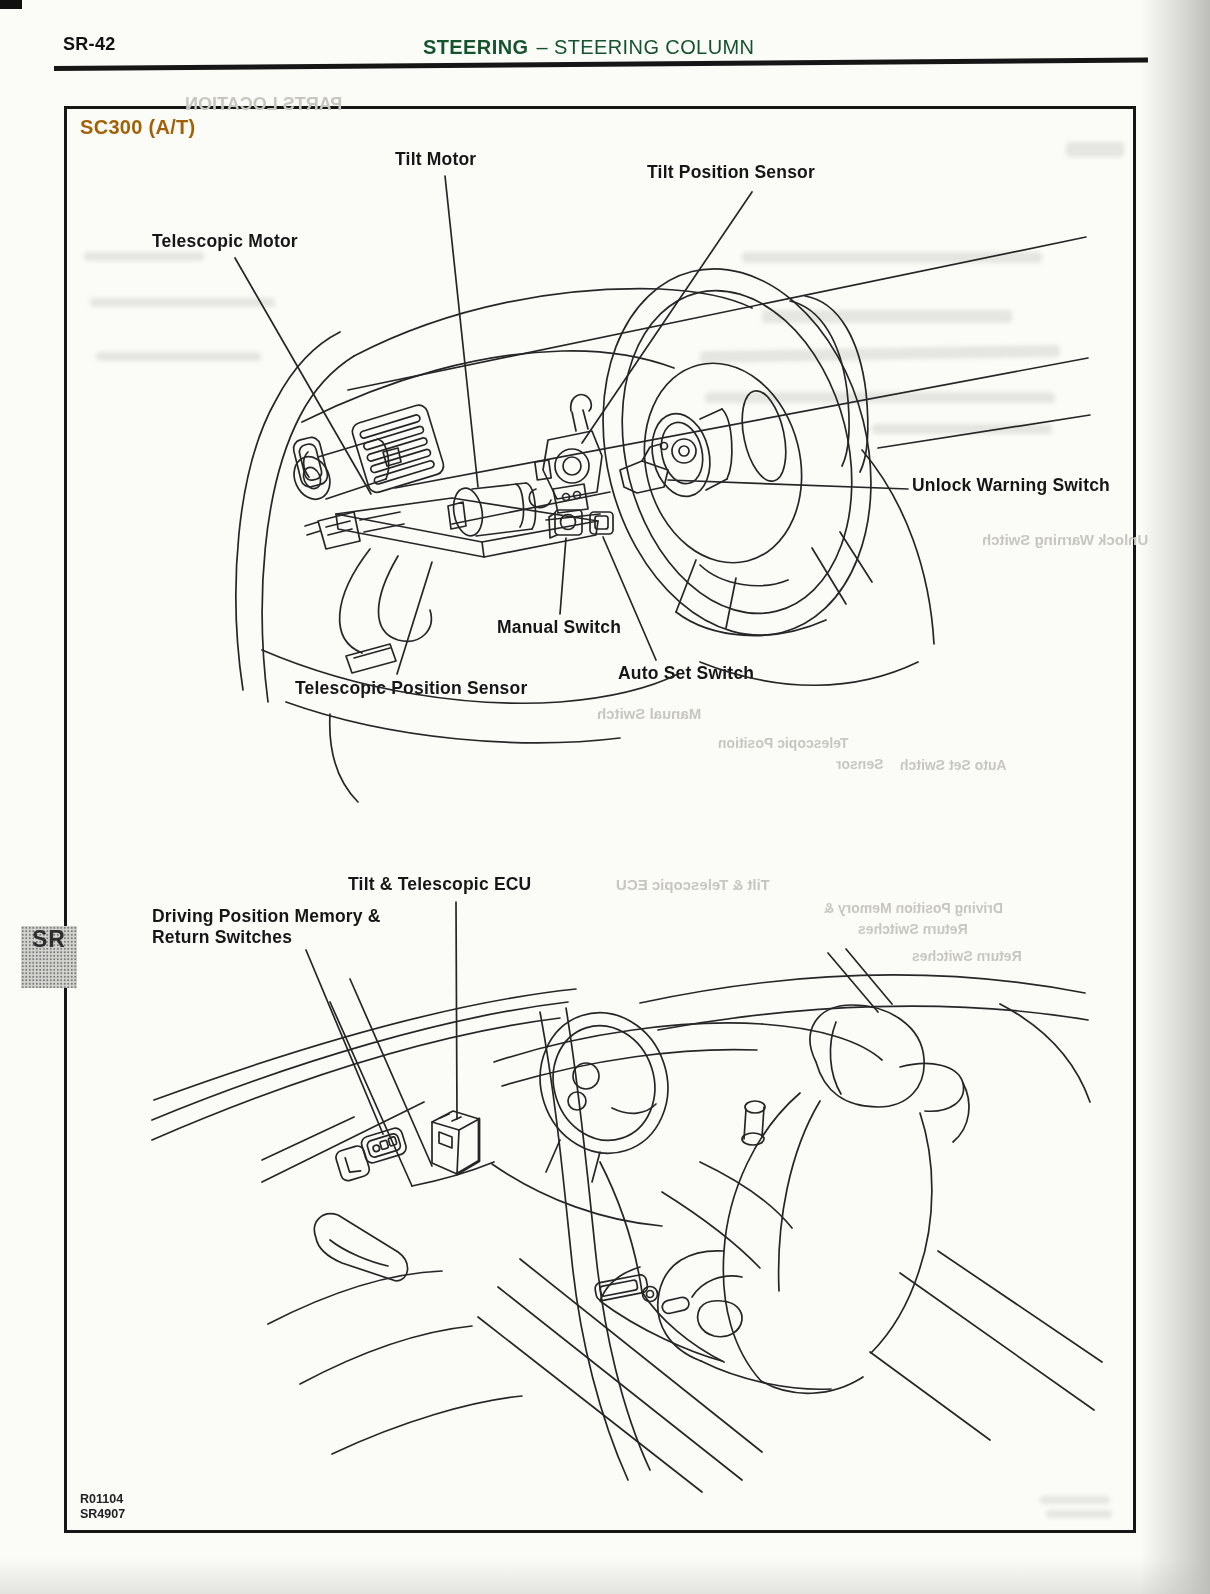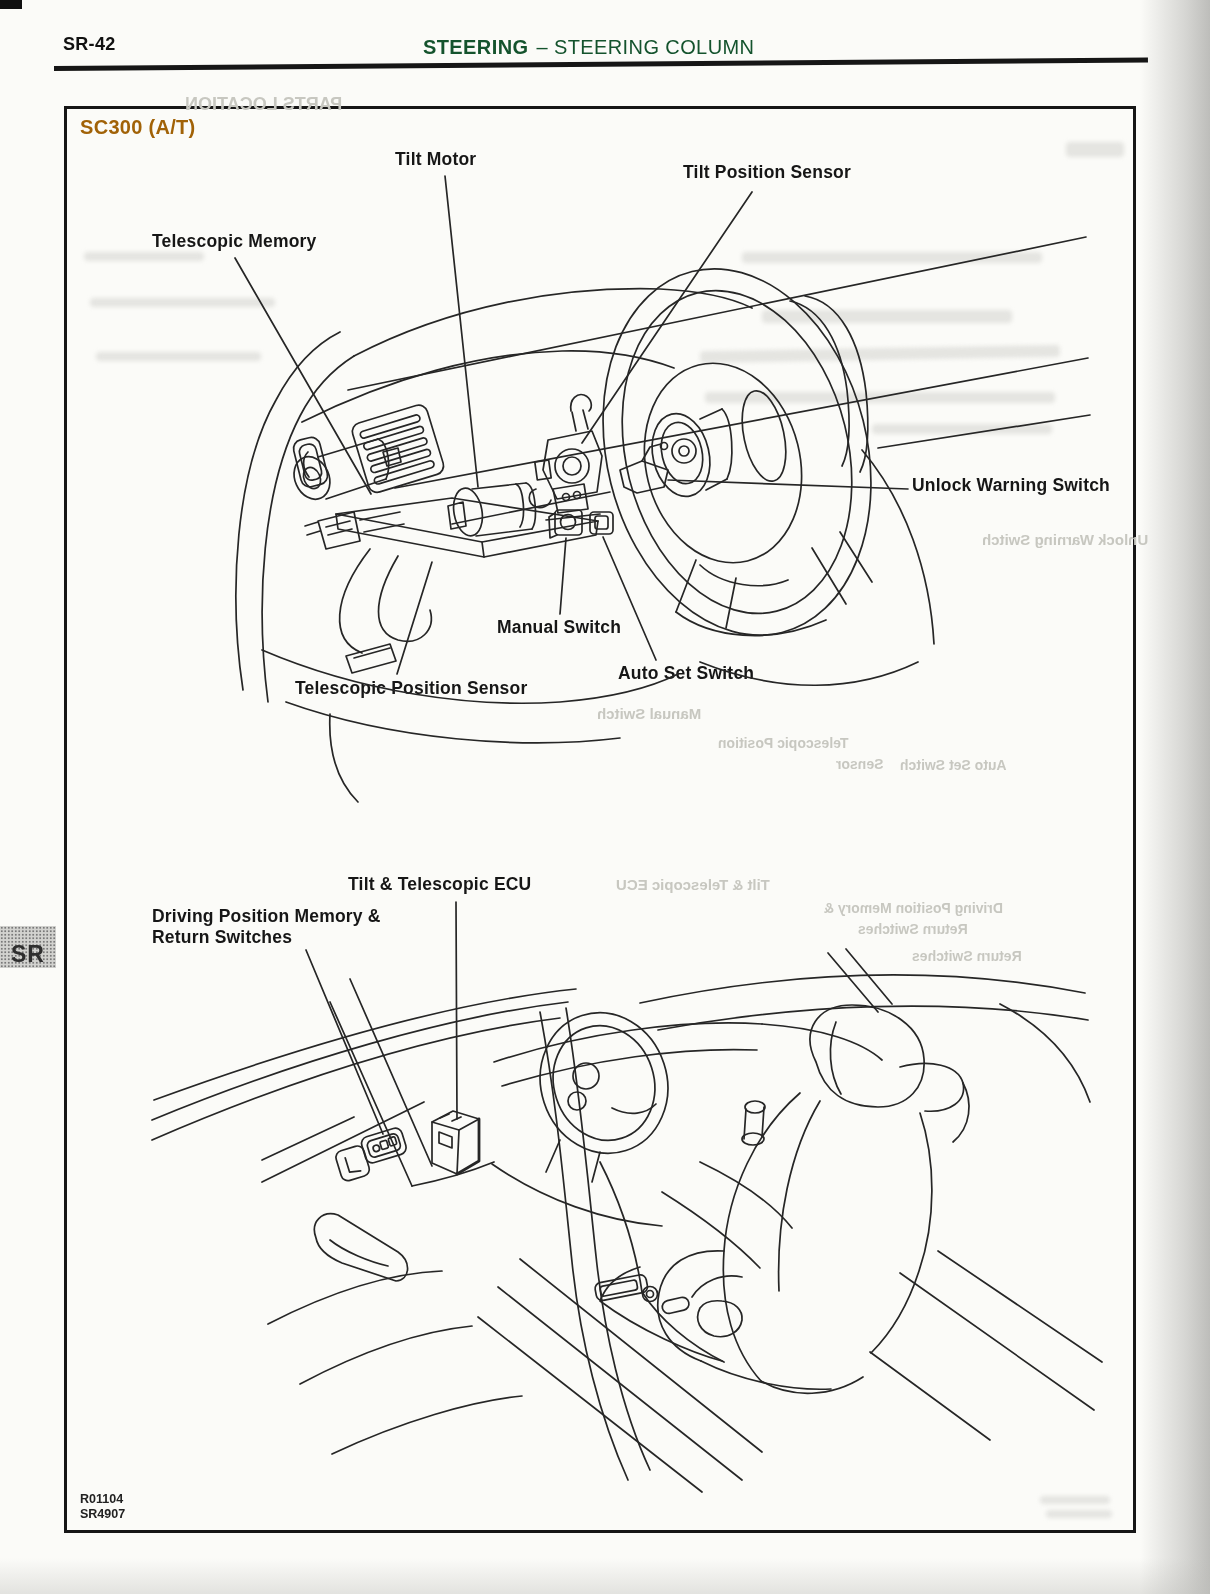--- a/index.html
+++ b/index.html
@@ -11,23 +11,23 @@
         background:linear-gradient(to top,rgba(190,190,186,.4),rgba(190,190,186,0));}
   .corner{position:absolute;left:0;top:0;width:22px;height:9px;background:#101010;}
   .hdr-code{position:absolute;left:63px;top:34px;font-size:18px;font-weight:700;color:#111;letter-spacing:.3px;}
   .hdr-title{position:absolute;left:423px;top:36px;font-size:20px;color:#14532d;letter-spacing:.4px;white-space:nowrap;}
   .hdr-title .b{font-weight:700;}
   .hdr-title .r{font-weight:400;margin-left:8px;}
   .hdr-rule{position:absolute;left:54px;top:66px;width:1094px;height:5px;background:#161616;
         transform:rotate(-.45deg);transform-origin:left center;}
   .fig-box{position:absolute;left:64px;top:106px;width:1066px;height:1421px;border:3px solid #161616;}
   .fig-title{position:absolute;left:80px;top:116px;font-size:20px;font-weight:700;color:#a16207;letter-spacing:.3px;}
-  .sr-tab{position:absolute;left:0;top:926px;width:56px;height:42px;background-color:#d2d2cf;
+  .sr-tab{position:absolute;left:21px;top:926px;width:56px;height:62px;background-color:#d2d2cf;
         background-image:radial-gradient(circle,#787878 .8px,transparent 1px);background-size:3.5px 3.5px;
-        display:flex;align-items:flex-end;justify-content:center;
+        display:flex;align-items:flex-start;justify-content:center;
         font-size:23px;font-weight:700;color:#2e2e2e;letter-spacing:1px;}
   .codes{position:absolute;left:80px;top:1492px;font-size:12.5px;font-weight:700;color:#222;line-height:15px;}
   .lbl{position:absolute;font-size:17.5px;font-weight:700;color:#161616;white-space:nowrap;letter-spacing:.2px;}
   .lbl2{line-height:21px;}
   .ghost{position:absolute;font-weight:700;color:#c7c7c0;white-space:nowrap;
         transform:scaleX(-1);filter:blur(.5px);}
   .smear{position:absolute;background:rgba(198,198,192,.42);filter:blur(2px);border-radius:4px;}
   svg.art{position:absolute;left:0;top:0;pointer-events:none;}
   .art path,.art rect,.art ellipse,.art circle{fill:none;stroke:#262626;stroke-width:1.7;
         stroke-linecap:round;stroke-linejoin:round;}
@@ -76,22 +76,22 @@
   <div class="smear" style="left:705px;top:392px;width:350px;height:11px;"></div>
   <div class="smear" style="left:872px;top:424px;width:180px;height:10px;"></div>
   <div class="smear" style="left:90px;top:298px;width:185px;height:9px;"></div>
   <div class="smear" style="left:96px;top:352px;width:165px;height:9px;"></div>
   <div class="smear" style="left:84px;top:252px;width:120px;height:9px;"></div>
   <div class="smear" style="left:1066px;top:142px;width:58px;height:15px;"></div>
   <div class="smear" style="left:1040px;top:1496px;width:70px;height:8px;"></div>
   <div class="smear" style="left:1046px;top:1510px;width:66px;height:8px;"></div>
 
   <div class="lbl" style="left:395px;top:149px;">Tilt Motor</div>
-  <div class="lbl" style="left:683px;top:162px;">Tilt Position Sensor</div>
-  <div class="lbl" style="left:152px;top:231px;">Telescopic Memory</div>
+  <div class="lbl" style="left:647px;top:162px;">Tilt Position Sensor</div>
+  <div class="lbl" style="left:152px;top:231px;">Telescopic Motor</div>
   <div class="lbl" style="left:912px;top:475px;">Unlock Warning Switch</div>
   <div class="lbl" style="left:497px;top:617px;">Manual Switch</div>
   <div class="lbl" style="left:618px;top:663px;">Auto Set Switch</div>
   <div class="lbl" style="left:295px;top:678px;">Telescopic Position Sensor</div>
   <div class="lbl" style="left:348px;top:874px;">Tilt &amp; Telescopic ECU</div>
   <div class="lbl lbl2" style="left:152px;top:906px;">
     <div>Driving Position Memory &amp;</div>
     <div>Return Switches</div>
   </div>
 

